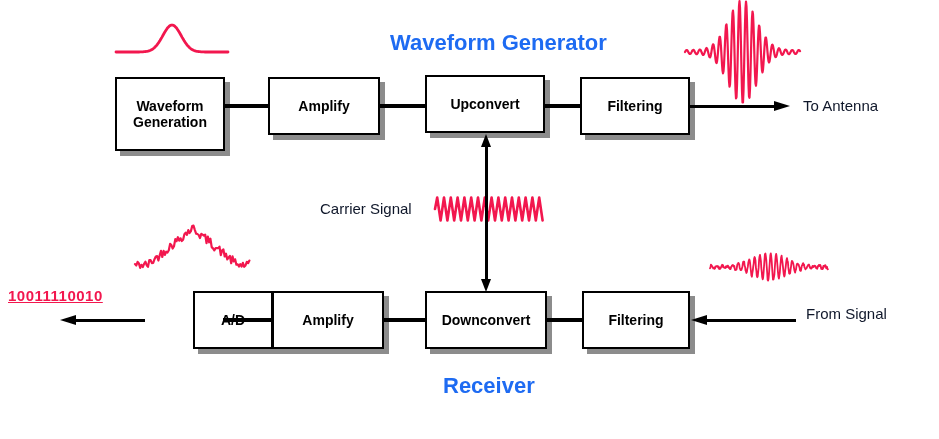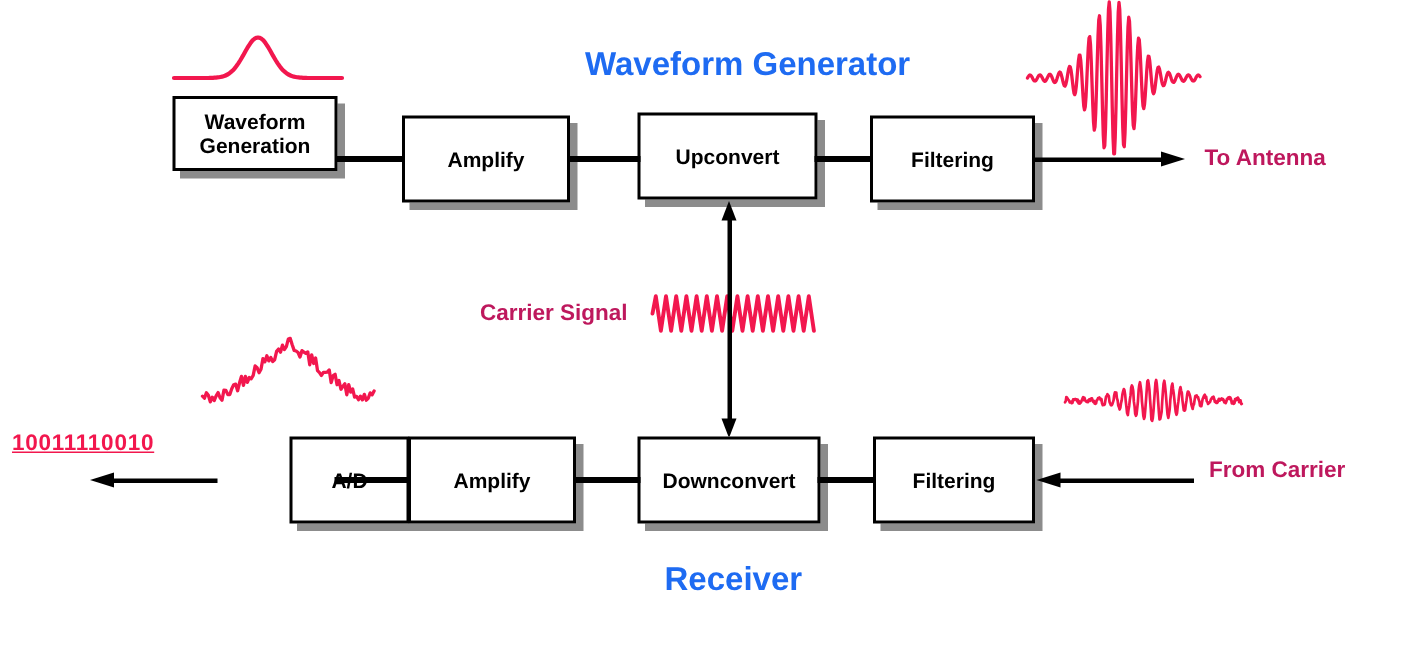--- a/index.html
+++ b/index.html
@@ -36,21 +36,21 @@
   .arr-left{position:absolute;width:0;height:0;
     border-top:5px solid transparent;border-bottom:5px solid transparent;
     border-right:16px solid var(--line);}
   .arr-up{position:absolute;width:0;height:0;
     border-left:5.5px solid transparent;border-right:5.5px solid transparent;
     border-bottom:13px solid var(--line);}
   .arr-down{position:absolute;width:0;height:0;
     border-left:5.5px solid transparent;border-right:5.5px solid transparent;
     border-top:13px solid var(--line);}
   .title-blue{position:absolute;color:var(--blue);font-weight:bold;font-size:22px;white-space:nowrap;}
-  .label-black{position:absolute;color:#be185d;font-weight:bold;font-size:15px;white-space:nowrap;}
+  .label-black{position:absolute;color:#0f172a;font-weight:normal;font-size:15px;white-space:nowrap;}
   .label-red{position:absolute;color:var(--red);font-weight:bold;font-size:15px;white-space:nowrap;letter-spacing:0.5px;}
   svg.wave{position:absolute;overflow:visible;}
 </style>
 </head>
 <body>
 
 <div id="canvas">
 
   <div class="title-blue" style="left:390px;top:30px;">Waveform Generator</div>
   <div class="title-blue" style="left:443px;top:373px;">Receiver</div>
@@ -64,21 +64,21 @@
   <svg class="wave" style="left:435px;top:196px;" width="110" height="26">
       <polyline points="0.0,13.0 2.2,1.5 5.6,24.5 9.0,1.5 12.4,24.5 15.8,1.5 19.2,24.5 22.6,1.5 26.0,24.5 29.4,1.5 32.8,24.5 36.2,1.5 39.6,24.5 43.0,1.5 46.4,24.5 49.8,1.5 53.2,24.5 56.6,1.5 60.0,24.5 63.4,1.5 66.8,24.5 70.2,1.5 73.6,24.5 77.0,1.5 80.4,24.5 83.8,1.5 87.2,24.5 90.6,1.5 94.0,24.5 97.4,1.5 100.8,24.5 104.2,1.5 107.6,24.5" fill="none" stroke-width="2.6" stroke-linejoin="round" stroke-linecap="round" style="stroke: var(--red);"></polyline>
     </svg>
   <svg class="wave" style="left:135px;top:218px;" width="115" height="58">
       <polyline points="0.0,46.1 1.3,47.5 2.6,43.8 3.9,45.5 5.2,49.9 6.5,46.8 7.8,49.0 9.1,45.9 10.4,43.7 11.7,47.2 13.0,48.8 14.3,42.1 15.6,42.2 16.9,45.1 18.2,45.0 19.5,41.2 20.8,38.5 22.1,38.1 23.4,42.5 24.7,37.2 26.0,32.9 27.3,38.9 28.6,32.9 29.9,36.9 31.2,33.7 32.5,34.5 33.8,32.3 35.1,25.9 36.4,27.1 37.7,30.5 39.0,28.2 40.3,21.1 41.6,23.2 42.9,19.2 44.2,22.6 45.5,20.3 46.8,23.0 48.1,21.8 49.4,16.2 50.7,14.7 52.0,16.8 53.3,12.1 54.6,15.0 55.9,13.1 57.2,8.1 58.5,7.6 59.8,11.8 61.1,15.6 62.4,16.0 63.7,17.0 65.0,20.0 66.3,15.8 67.6,16.7 68.9,17.6 70.2,16.6 71.5,25.2 72.8,18.6 74.1,24.3 75.4,20.7 76.7,29.1 78.0,30.4 79.3,32.3 80.6,30.2 81.9,30.2 83.2,30.1 84.5,28.6 85.8,37.1 87.1,32.4 88.4,31.5 89.7,38.5 91.0,35.7 92.3,41.5 93.6,39.5 94.9,37.9 96.2,45.2 97.5,38.4 98.8,43.4 100.1,41.3 101.4,46.7 102.7,46.3 104.0,48.5 105.3,46.1 106.6,48.6 107.9,44.9 109.2,48.8 110.5,47.5 111.8,43.9 113.1,45.2 114.4,42.6" fill="none" stroke-width="2.2" stroke-linejoin="round" stroke-linecap="round" style="stroke: var(--red);"></polyline>
     </svg>
   <svg class="wave" style="left:710px;top:248px;" width="118" height="38">
       <polyline points="0.0,20.2 0.5,19.4 0.9,16.7 1.4,17.2 1.8,17.8 2.3,18.6 2.7,19.1 3.2,20.3 3.6,20.0 4.1,19.8 4.5,20.8 5.0,20.5 5.4,18.3 5.9,18.3 6.3,18.6 6.8,18.0 7.2,18.3 7.7,18.2 8.1,19.5 8.6,18.5 9.0,20.9 9.4,19.5 9.9,21.0 10.3,20.6 10.8,19.9 11.2,18.8 11.7,17.6 12.1,16.8 12.6,18.8 13.0,17.2 13.5,18.9 13.9,19.5 14.4,19.9 14.8,19.4 15.3,20.1 15.7,18.8 16.2,18.2 16.6,19.3 17.1,18.3 17.5,17.6 18.0,17.6 18.4,19.3 18.9,20.0 19.3,19.3 19.8,21.0 20.2,21.2 20.7,20.9 21.1,19.0 21.6,18.5 22.0,17.4 22.5,17.4 22.9,17.0 23.4,17.8 23.8,18.7 24.3,18.0 24.7,20.8 25.2,22.1 25.6,21.5 26.1,21.9 26.5,21.6 27.0,18.5 27.4,16.3 27.9,16.0 28.3,14.8 28.8,15.6 29.2,16.1 29.7,20.0 30.1,20.9 30.6,22.1 31.0,22.2 31.5,21.6 31.9,20.4 32.4,18.8 32.8,15.5 33.3,13.6 33.7,13.8 34.2,13.7 34.6,17.5 35.1,19.0 35.5,22.3 36.0,23.5 36.4,25.0 36.9,23.8 37.3,21.0 37.8,18.9 38.3,14.8 38.7,13.1 39.2,11.4 39.6,12.0 40.1,15.1 40.5,19.5 41.0,23.7 41.4,27.4 41.9,28.7 42.3,25.4 42.8,22.6 43.2,18.7 43.7,15.6 44.1,10.5 44.6,9.0 45.0,9.9 45.5,12.7 45.9,19.6 46.4,23.1 46.8,27.9 47.3,29.2 47.7,28.3 48.2,23.8 48.6,19.9 49.1,11.9 49.5,8.7 50.0,6.8 50.4,9.3 50.9,13.1 51.3,19.7 51.8,24.5 52.2,29.1 52.7,31.3 53.1,29.9 53.6,24.3 54.0,18.7 54.5,11.7 54.9,6.2 55.4,5.5 55.8,7.9 56.3,12.0 56.7,18.3 57.2,25.0 57.6,31.7 58.1,32.6 58.5,31.0 59.0,25.8 59.4,19.8 59.9,12.7 60.3,7.2 60.8,5.3 61.2,8.0 61.7,13.4 62.1,19.8 62.6,26.9 63.0,31.6 63.5,31.4 63.9,29.3 64.4,26.7 64.8,19.8 65.3,12.8 65.7,7.9 66.2,5.8 66.6,8.5 67.1,13.2 67.5,18.3 68.0,24.5 68.4,28.5 68.9,30.6 69.3,28.2 69.8,24.9 70.2,18.8 70.7,14.0 71.1,9.6 71.6,7.7 72.0,11.1 72.5,14.5 72.9,18.2 73.4,23.1 73.8,26.6 74.3,28.5 74.7,27.3 75.2,22.4 75.6,19.6 76.1,15.1 76.5,11.9 77.0,10.1 77.4,12.4 77.9,14.0 78.3,18.9 78.8,22.8 79.2,25.5 79.7,25.8 80.1,25.3 80.6,21.3 81.0,18.8 81.5,14.7 81.9,13.0 82.4,13.3 82.8,14.3 83.3,15.8 83.7,17.9 84.2,21.4 84.6,22.9 85.1,24.6 85.5,22.5 86.0,21.5 86.4,18.7 86.9,16.0 87.3,15.8 87.8,15.6 88.2,16.7 88.7,16.7 89.1,18.4 89.6,19.6 90.0,22.3 90.5,22.8 90.9,22.8 91.4,20.0 91.8,17.9 92.3,16.9 92.7,15.8 93.2,15.2 93.6,17.4 94.1,16.5 94.5,19.5 95.0,20.1 95.4,21.3 95.9,20.7 96.3,20.3 96.8,19.8 97.2,18.4 97.7,17.7 98.1,17.0 98.6,17.6 99.0,16.5 99.5,18.1 99.9,19.9 100.4,19.3 100.8,20.6 101.3,20.6 101.7,20.3 102.2,18.9 102.6,17.9 103.1,19.1 103.5,18.6 104.0,18.0 104.4,17.6 104.9,18.5 105.3,18.0 105.8,18.9 106.2,20.2 106.7,19.5 107.1,20.8 107.6,19.7 108.0,17.9 108.5,17.8 108.9,17.0 109.4,18.0 109.8,16.8 110.3,17.1 110.7,18.1 111.2,20.9 111.6,21.0 112.1,19.7 112.5,21.2 113.0,20.7 113.4,18.0 113.9,18.9 114.3,17.6 114.8,18.3 115.2,17.1 115.7,17.8 116.1,20.1 116.6,19.8 117.0,18.9 117.5,21.4 117.9,21.2" fill="none" stroke-width="1.8" stroke-linejoin="round" stroke-linecap="round" style="stroke: var(--red);"></polyline>
     </svg>
 
-  <div class="block" style="left:115px;top:64px;width:110px;height:50px;">Waveform Generation</div>
+  <div class="block" style="left:115px;top:77px;width:110px;height:74px;">Waveform Generation</div>
   <div class="block" style="left:268px;top:77px;width:112px;height:58px;">Amplify</div>
   <div class="block" style="left:425px;top:75px;width:120px;height:58px;">Upconvert</div>
   <div class="block" style="left:580px;top:77px;width:110px;height:58px;">Filtering</div>
 
   <div class="hline" style="left:224px;top:104px;width:46px;height:4px;"></div>
   <div class="hline" style="left:378px;top:104px;width:49px;height:4px;"></div>
   <div class="hline" style="left:543px;top:104px;width:39px;height:4px;"></div>
 
   <div class="hline" style="left:688px;top:104.5px;width:88px;height:3px;"></div>
   <div class="arr-right" style="left:774px;top:101px;"></div>
@@ -97,15 +97,15 @@
   <div class="hline" style="left:223px;top:318px;width:51px;height:4px;"></div>
   <div class="hline" style="left:382px;top:318px;width:45px;height:4px;"></div>
   <div class="hline" style="left:545px;top:318px;width:39px;height:4px;"></div>
 
   <div class="hline" style="left:74px;top:318.5px;width:71px;height:3px;"></div>
   <div class="arr-left" style="left:60px;top:315px;"></div>
   <div class="label-red" style="left:8px;top:287px;text-decoration:underline;">10011110010</div>
 
   <div class="hline" style="left:706px;top:318.5px;width:90px;height:3px;"></div>
   <div class="arr-left" style="left:691px;top:315px;"></div>
-  <div class="label-black" style="left:806px;top:305px;">From Carrier</div>
+  <div class="label-black" style="left:806px;top:305px;">From Signal</div>
 
 </div>
 
 </body></html>

